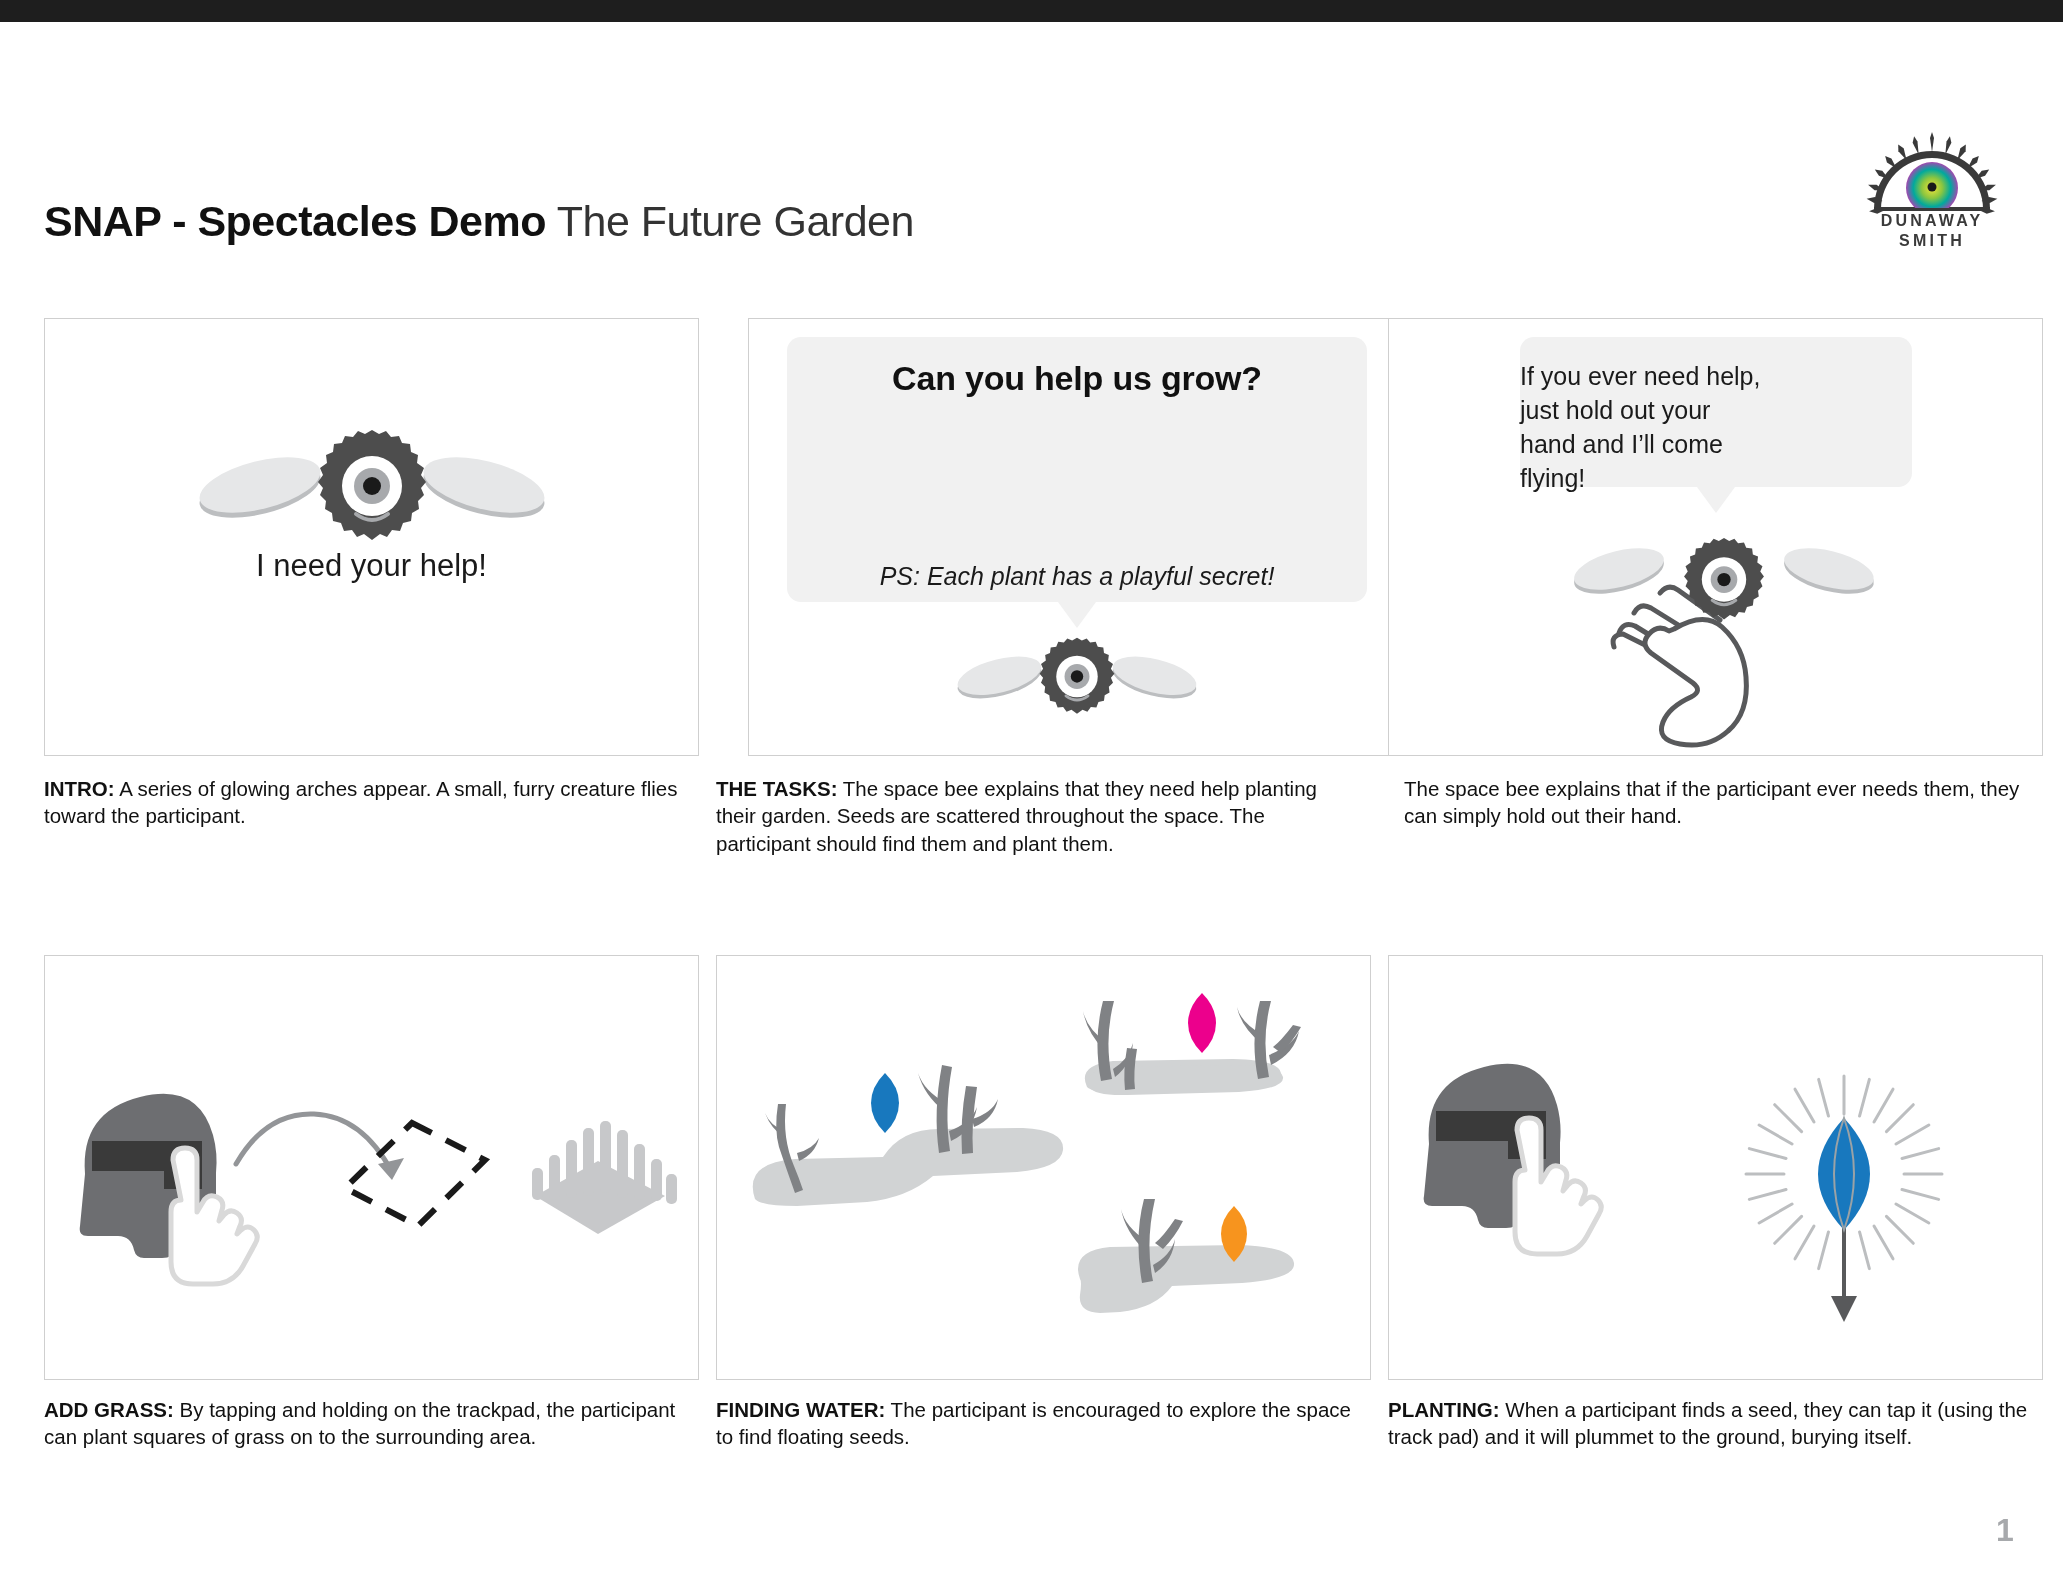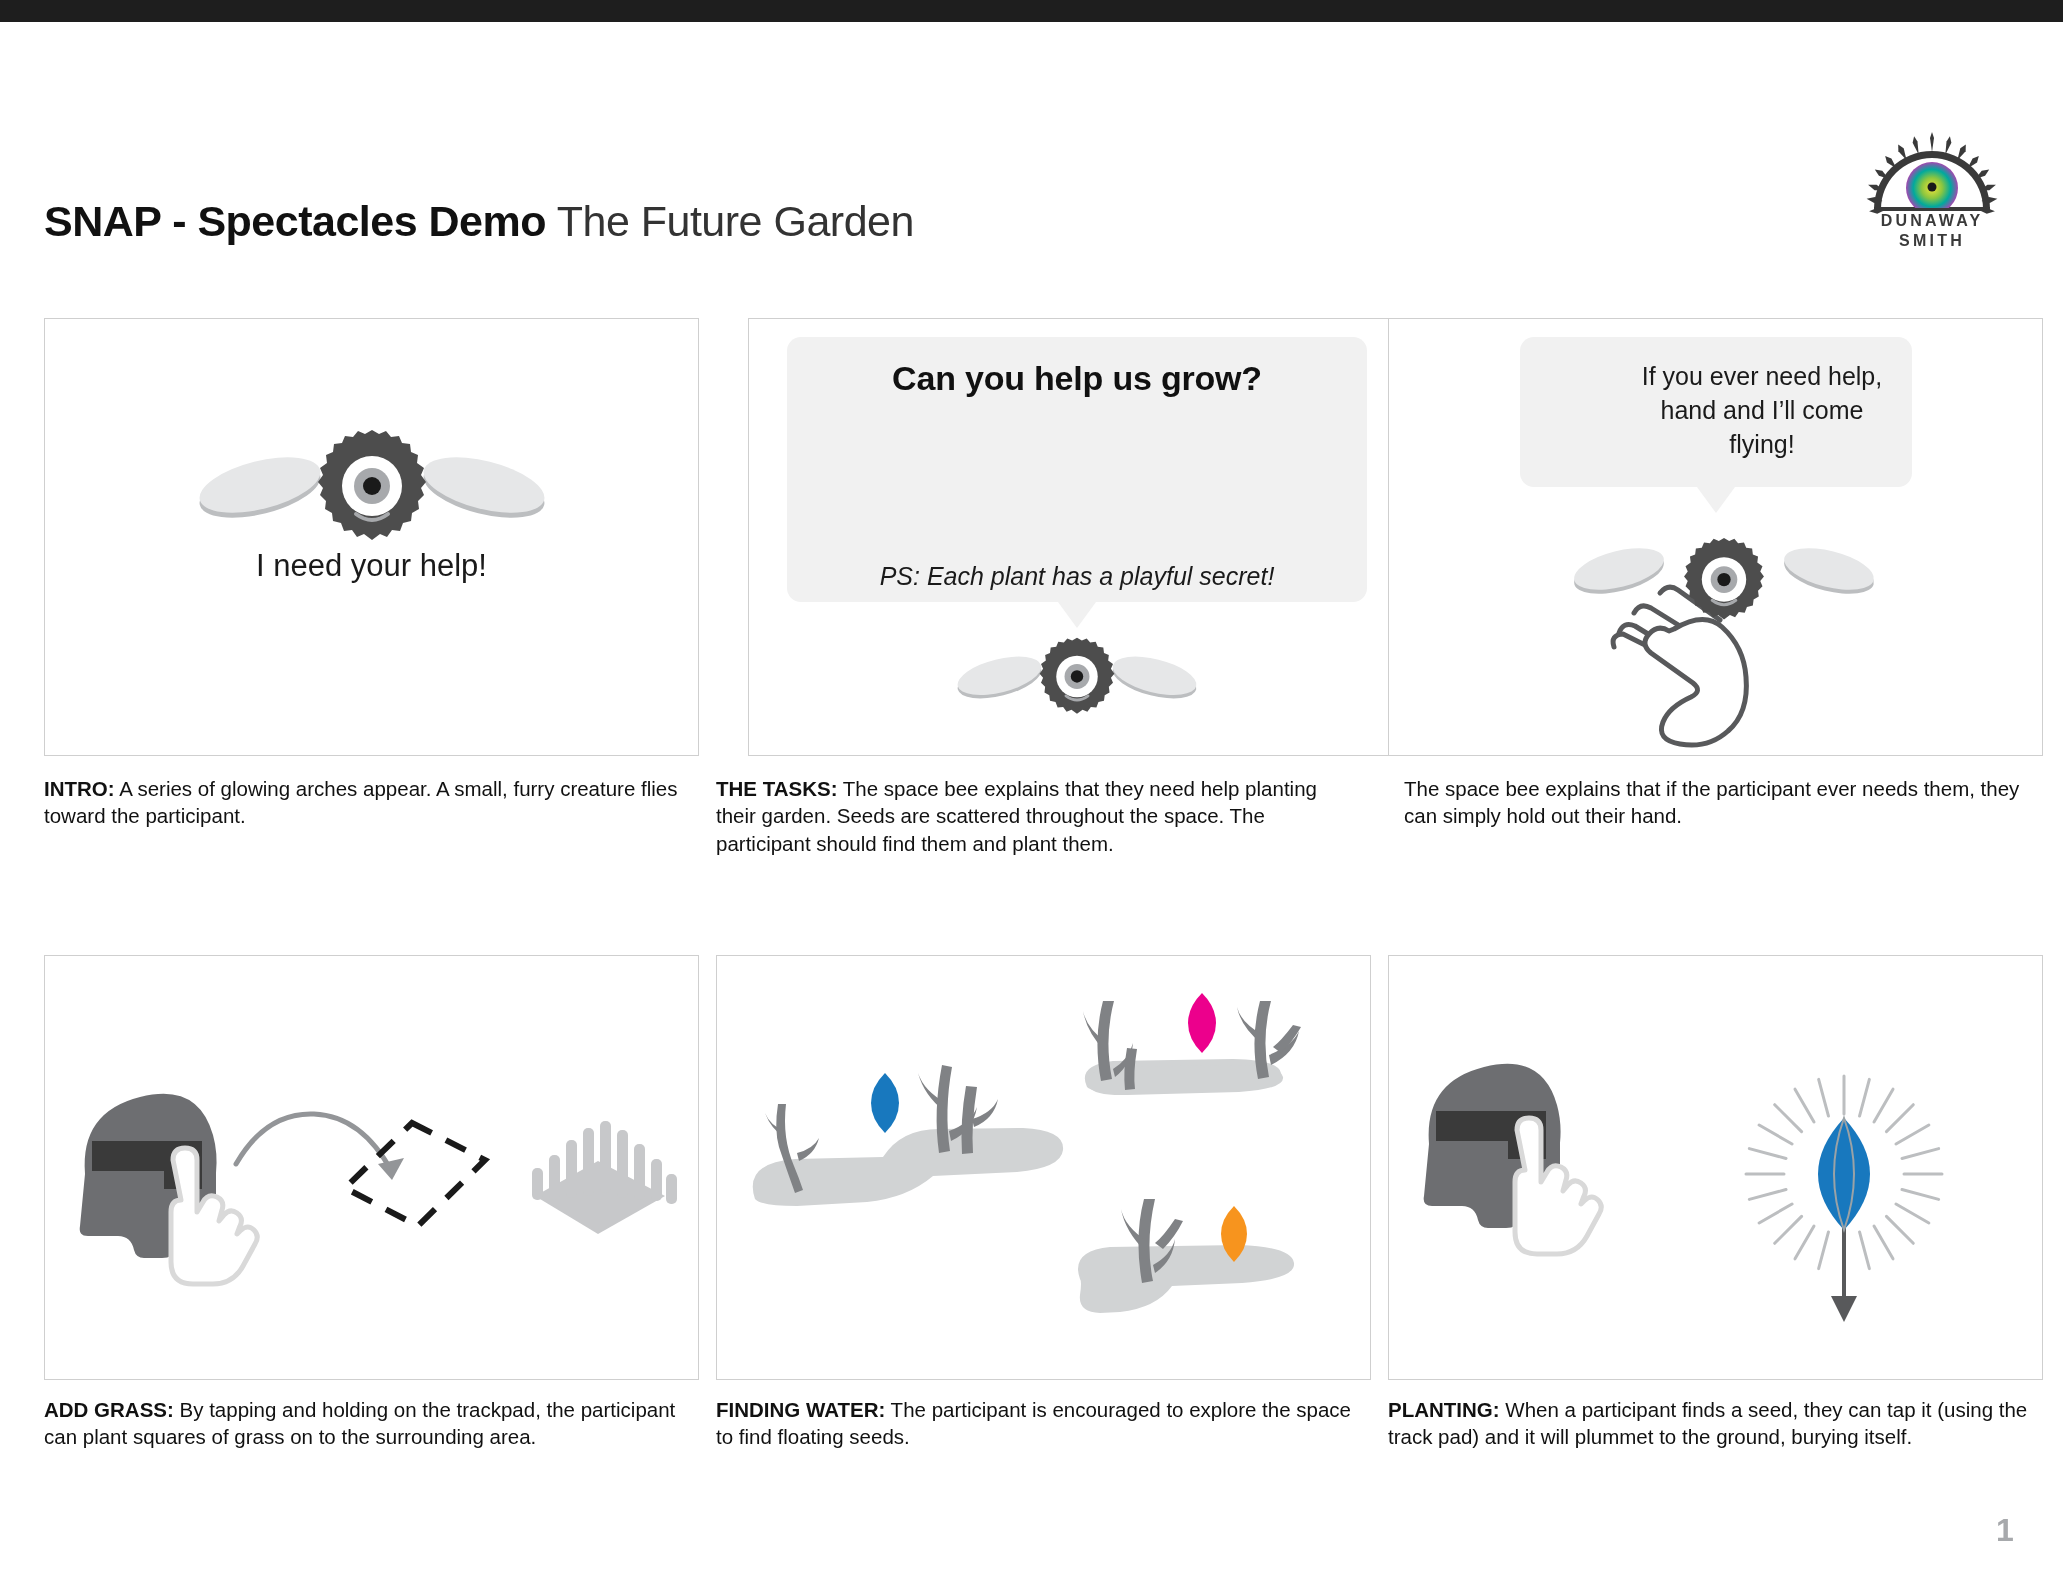--- a/index.html
+++ b/index.html
@@ -83,22 +83,22 @@
   .b2-list{
     position:absolute;width:100%;text-align:center;top:96px;
     font-size:25px;line-height:1.37;color:#1a1a1a;
   }
   .b2-list b{font-weight:bold;}
   .b2-ps{
     position:absolute;width:100%;text-align:center;top:225px;
     font-size:25px;font-style:italic;color:#1a1a1a;
   }
   .b3-text{
-    position:absolute;width:100%;text-align:center;top:22px;
-    font-size:25px;line-height:1.36;color:#1a1a1a;padding-left:46px;
+    position:absolute;width:100%;top:22px;
+    font-size:25px;line-height:1.36;color:#1a1a1a;
   }
 
   
   .pagenum{
     position:absolute;left:1985px;top:1512px;width:40px;
     text-align:center;font-size:32px;font-weight:bold;color:#a7a9ac;
   }
 </style>
 </head>
 <body>
@@ -233,20 +233,21 @@
       <circle cx="0" cy="-6" r="9" fill="#1a1a1a"></circle>
       <path d="M-16,22 Q0,34 16,22" stroke="#a7a9ac" stroke-width="4" fill="none" stroke-linecap="round"></path>
     </g>
   </svg>
 </div>
 
 <div class="panel" id="p3">
   <div class="bubble" style="left:131px;top:18px;width:392px;height:150px;">
     <div class="b3-text">
       <div>If you ever need help,</div>
+      <div>just hold out your</div>
       <div>hand and I’ll come</div>
       <div>flying!</div>
     </div>
   </div>
   <div class="bubble-tail" style="left:308px;top:168px;"></div>
 
   <svg style="position:absolute;left:175px;top:210px;" width="330" height="230" viewBox="0 0 330 230">
 
     <g>
       <ellipse cx="55" cy="44" rx="46" ry="18" fill="#bcbec0" transform="rotate(-14 55 44)"></ellipse>

